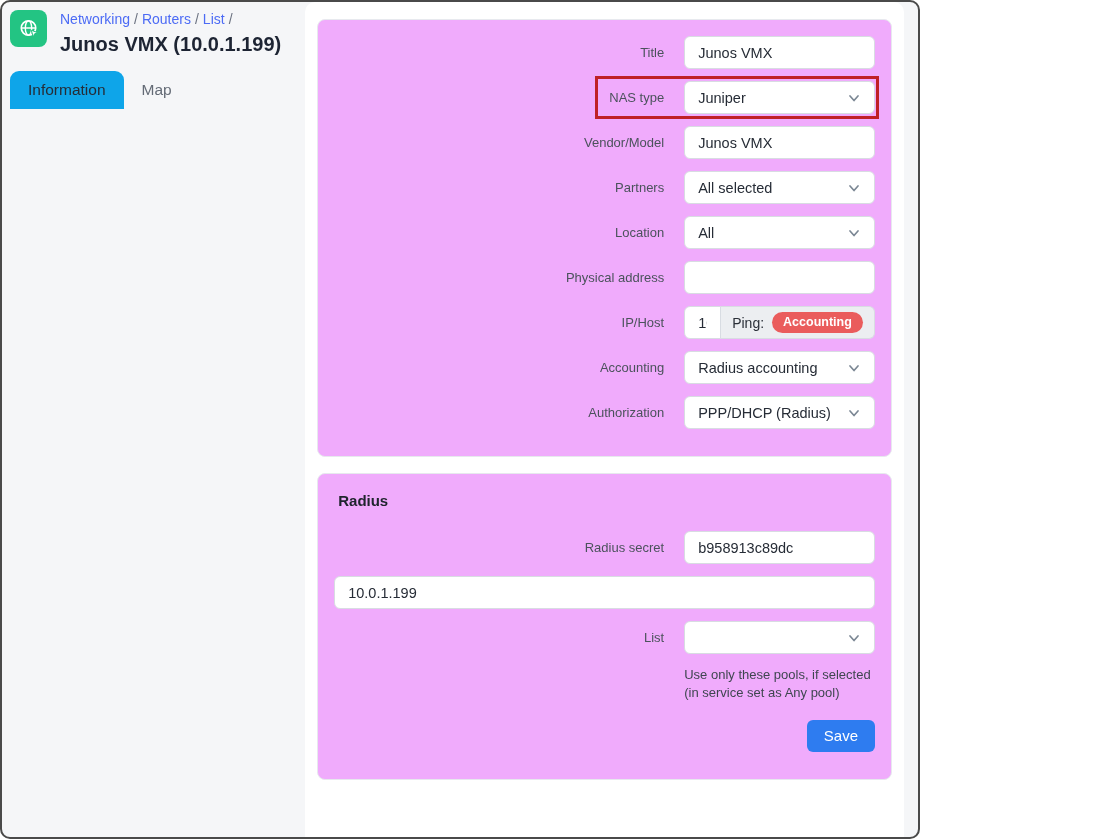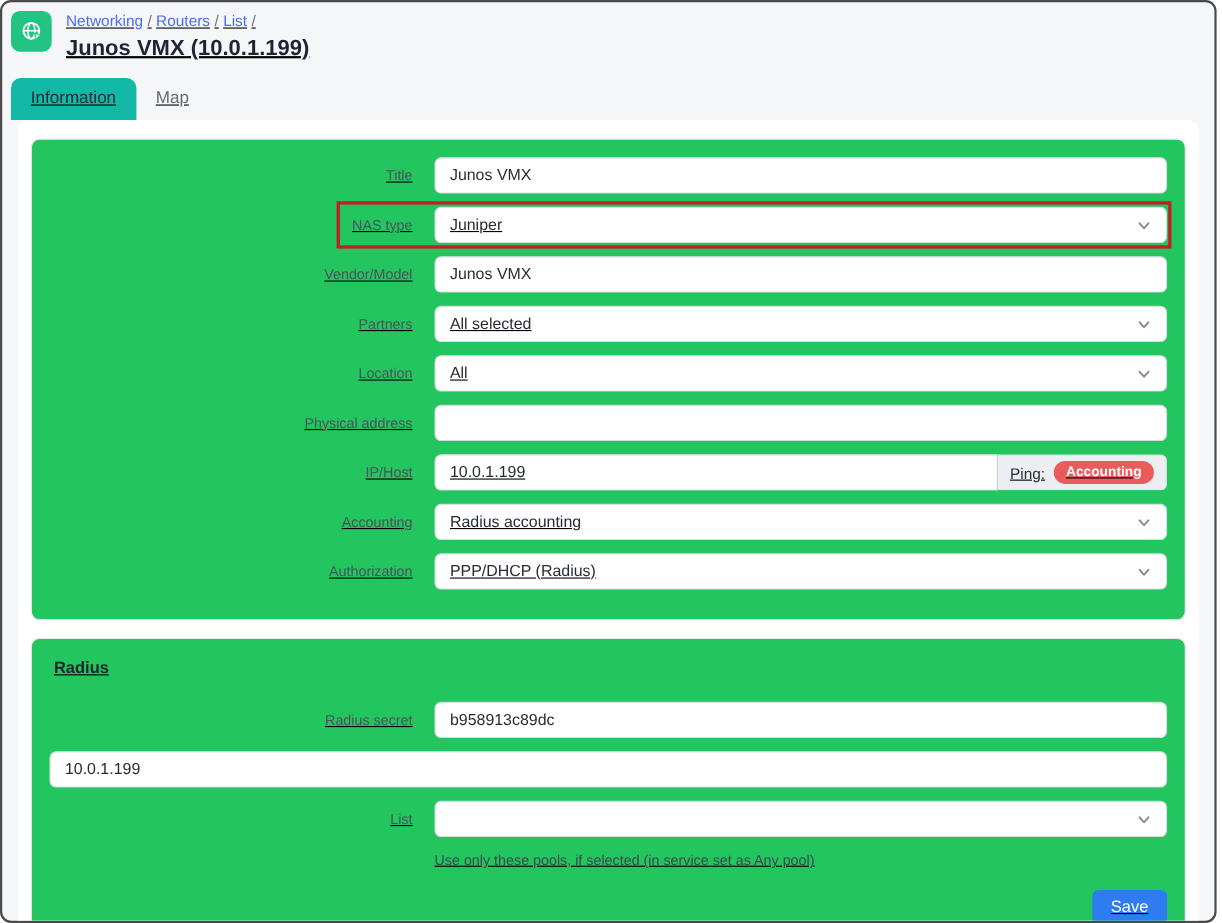--- a/index.html
+++ b/index.html
@@ -9,52 +9,52 @@
     --highlight_red:#bf2026;
     --badge_red:#ea5c5c;
     --header_bg:#f5f6f8;
     --control_border:#d8dce2;
     --card_border:#e7e9ee;
   }
   *{box-sizing:border-box;}
   html,body{margin:0;padding:0;background:#ffffff;}
   body{font-family:"Liberation Sans","DejaVu Sans",sans-serif;}
   .window{
-    width:1106px;height:839px;
+    width:920px;height:839px;
     border:2px solid #4a4a4a;border-radius:10px;
     background:var(--header_bg);
-    overflow:hidden;display:flex;flex-direction:column;text-decoration:underline;
+    overflow:hidden;display:flex;flex-direction:row;
   }
   
   .header{padding:8px 10px 0 8px;flex:0 0 auto;}
   .header-top{display:flex;gap:13px;align-items:flex-start;}
   .app-icon{
     width:37px;height:37px;border-radius:8px;flex:0 0 auto;
     background:var(--icon_green);
     display:flex;align-items:center;justify-content:center;
   }
   .breadcrumb{font-size:14px;color:#6b7280;line-height:17px;margin-top:1px;}
   .breadcrumb a{color:var(--breadcrumb_blue);text-decoration:none;cursor:pointer;}
   .breadcrumb .sep{margin:0 4px;color:#6b7280;}
   .page-title{font-size:20px;font-weight:700;color:#1d2433;margin:4px 0 0;line-height:24px;}
   .tabs{display:flex;margin-top:15px;}
   .tab{
     padding:10px 18px;font-size:15.5px;color:#646b76;cursor:pointer;
     border-radius:9px 9px 0 0;
   }
-  .tab.active{background:#14b8a6;color:#262c36;}
+  .tab.active{background:#0ea5e9;color:#262c36;}
   
   .content{
     flex:1 1 auto;background:#ffffff;margin:0 14px;
     border-radius:10px 10px 0 0;
     padding:17px 12px 0;overflow:hidden;
   }
   .card{
     border:1px solid var(--card_border);border-radius:8px;
-    background:#22c55e;padding:16px 16px 27px;
+    background:#f0abfc;padding:16px 16px 27px;
     margin-bottom:16px;
   }
   .card-heading{font-size:15px;font-weight:700;color:#20252e;margin:2px 0 22px 4px;}
   .row{display:flex;align-items:center;margin-bottom:12px;position:relative;}
   .row:last-child{margin-bottom:0;}
   .row-label{
     flex:0 0 350px;text-align:right;padding-right:20px;
     font-size:13px;color:#4b525c;line-height:16px;
   }
   .row-control{flex:1 1 auto;min-width:0;}

